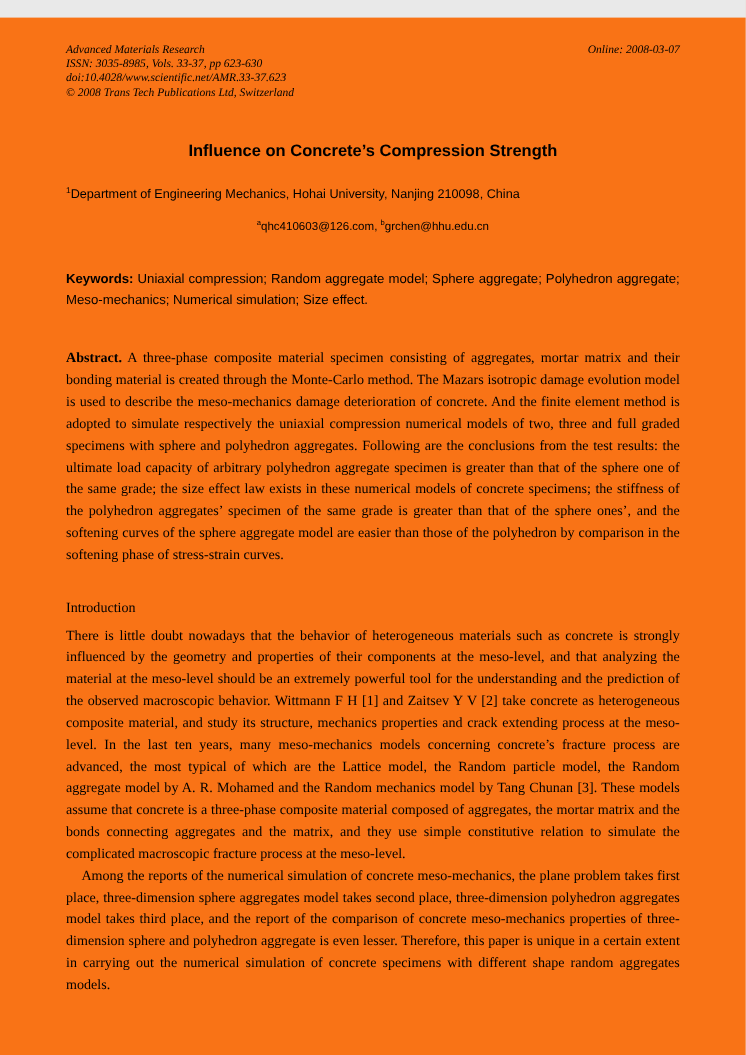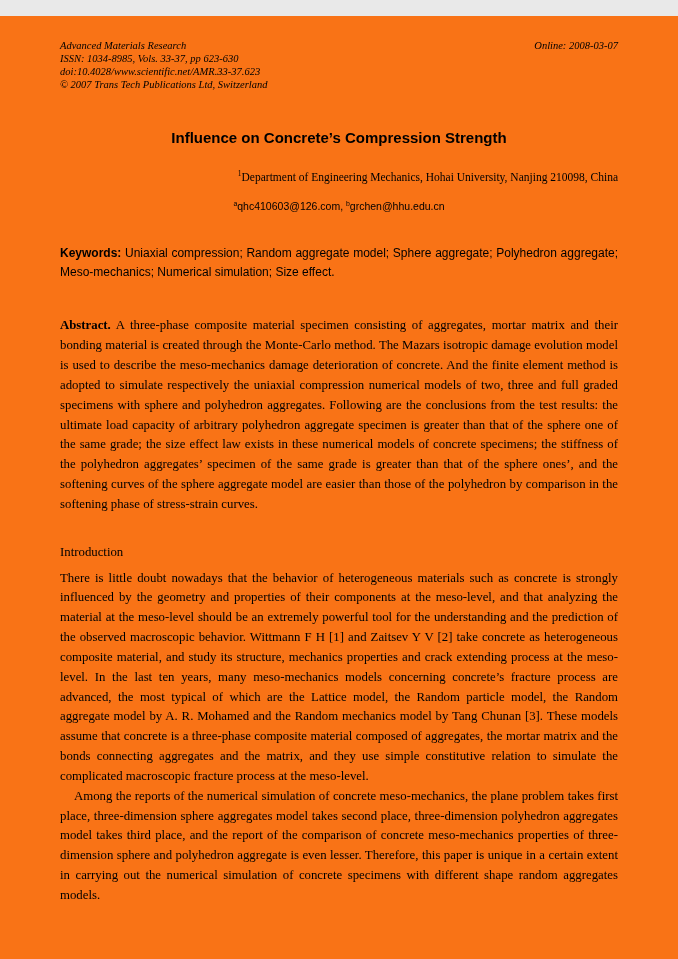--- a/index.html
+++ b/index.html
@@ -40,22 +40,22 @@
   .title-line + .title-line { margin-top: 21px; text-decoration: underline; }
   
   .authors {
     margin-top: 30px;
     text-align: center;
     font-family: "Liberation Sans", sans-serif;
     font-size: 13.5px;
   }
   .affiliation {
     margin-top: 24px;
-    text-align: right;
-    font-family: Liberation Serif, serif;
+    text-align: left;
+    font-family: Liberation Sans, sans-serif;
     font-size: 11.5px;
   }
   .emails {
     margin-top: 17px;
     text-align: center;
     font-family: "Liberation Sans", sans-serif;
     font-size: 10.5px;
   }
   .sup {
     vertical-align: super;
@@ -93,23 +93,23 @@
   .body-para.indent { text-indent: 14px; margin-top: 0; }
 </style>
 </head>
 <body>
 
 <div class="page">
 
   <div class="header">
     <div class="header-left">
       <div>Advanced Materials Research</div>
-      <div>ISSN: 1034-8985, Vols. 33-37, pp 623-630</div>
+      <div>ISSN: 3035-8985, Vols. 33-37, pp 623-630</div>
       <div>doi:10.4028/www.scientific.net/AMR.33-37.623</div>
-      <div>© 2007 Trans Tech Publications Ltd, Switzerland</div>
+      <div>© 2008 Trans Tech Publications Ltd, Switzerland</div>
     </div>
     <div class="header-right">Online: 2008-03-07</div>
   </div>
 
   <h1 class="title">
     <span class="title-line">Influence on Concrete’s Compression Strength</span>
   </h1>
 
 
   <div class="affiliation"><span class="sup">1</span><span>Department of Engineering Mechanics, Hohai University, Nanjing 210098, China</span></div>

